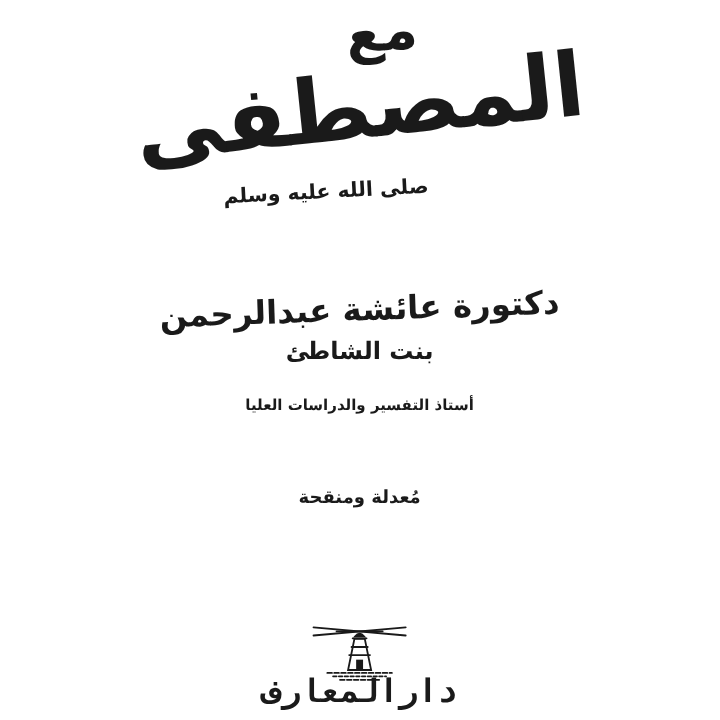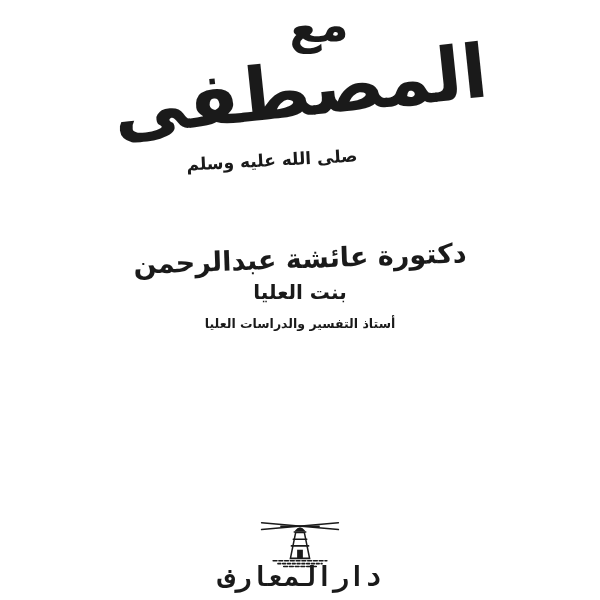--- a/index.html
+++ b/index.html
@@ -59,21 +59,21 @@
     font-size:20px;
     font-weight:700;
     line-height:26px;
     margin-top:3px;
   }
   .author-role{
     font-size:12.5px;
     font-weight:700;
     line-height:17px;
   }
-  .author-role.first{margin-top:10px;}
+  .author-role.first{margin-top:24px;}
   
   .edition-block{
     position:absolute;top:403px;left:0;right:0;
     text-align:center;
     font-weight:700;
   }
   .edition-line{
     font-size:15px;
     line-height:22px;
   }
@@ -101,25 +101,26 @@
 
   <div class="title-block">
     <span class="title-word1">مع</span>
     <span class="title-word2">المصطفى</span>
   </div>
 
   <div class="salawat">صلى الله عليه وسلم</div>
 
   <div class="author-block">
     <div class="author-name">دكتورة عائشة عبدالرحمن</div>
-    <div class="author-pen-name">بنت العليا</div>
+    <div class="author-pen-name">بنت الشاطئ</div>
     <div class="author-role first">أستاذ التفسير والدراسات العليا</div>
   </div>
 
   <div class="edition-block">
+    <div class="edition-line">مُعدلة ومنقحة</div>
   </div>
 
   <div class="publisher-block">
     <span class="logo-wrap">
       <svg width="96" height="50" viewBox="0 0 100 52" fill="none" stroke="#1a1a1a" stroke-width="1.6" stroke-linecap="round">
 
         <line x1="10" y1="12" x2="90" y2="5"></line>
         <line x1="10" y1="5" x2="90" y2="12"></line>
         <line x1="30" y1="8.5" x2="70" y2="8.5"></line>
 

